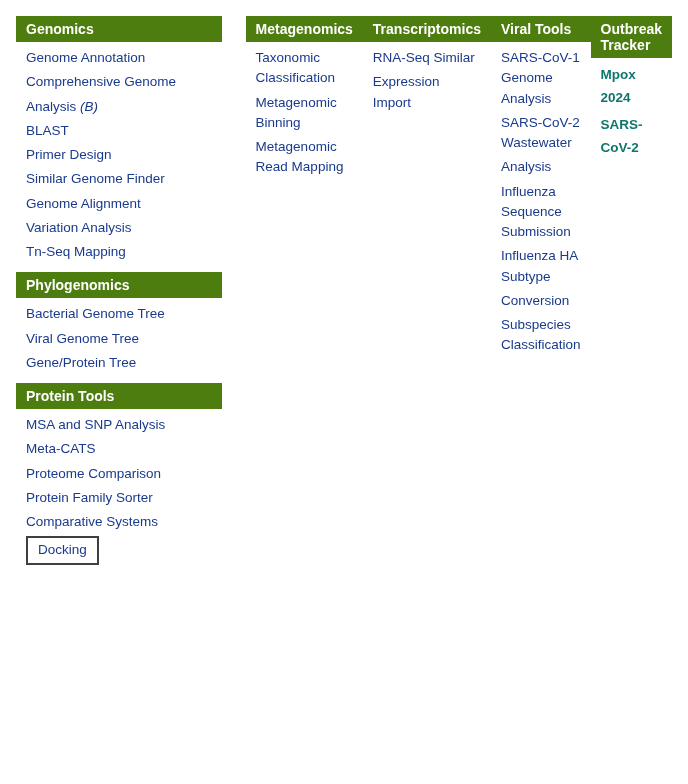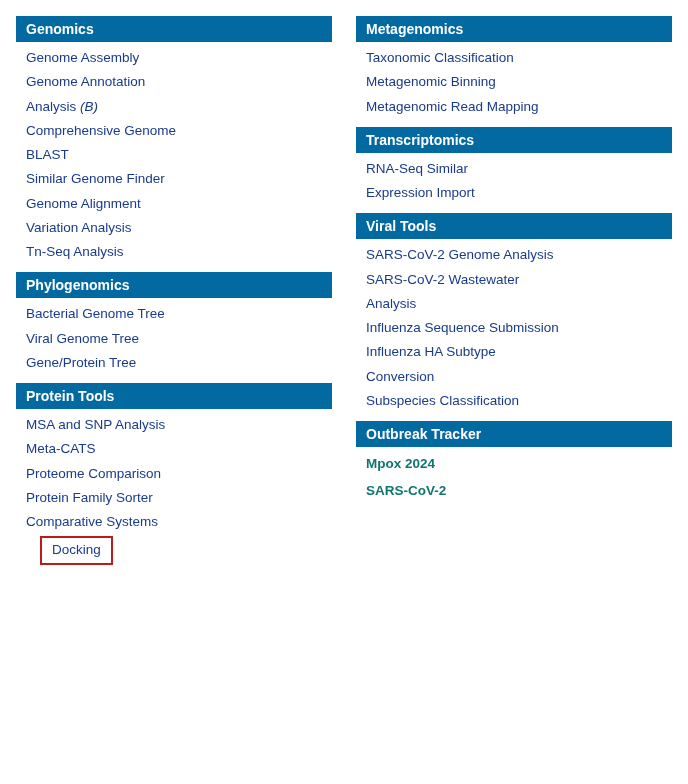--- a/index.html
+++ b/index.html
@@ -12,78 +12,78 @@
     }
     .grid {
       display: grid;
       grid-template-columns: 1fr 1fr;
       gap: 0 24px;
     }
     .section {
       margin-bottom: 8px;
     }
     .section-header {
-      background: #0369a1;
+      background: #4d7c0f;
       color: #fff;
       font-weight: bold;
       font-size: 14px;
       padding: 5px 10px;
       margin-bottom: 4px;
     }
     .section-item {
       color: #1a3a8c;
       font-size: 13.5px;
       padding: 2px 10px;
       cursor: pointer;
       line-height: 1.5;
     }
     .docking-item {
       color: #1a3a8c;
       font-size: 13.5px;
       padding: 2px 10px;
       cursor: pointer;
       line-height: 1.5;
-      border: 2px solid #b91c1c;
+      border: 2px solid #404040;
       display: inline-block;
-      margin-left: 24px;
+      margin-left: 10px;
       margin-top: 2px;
     }
     .outbreak-item {
       color: #0f766e;
       font-size: 13.5px;
       font-weight: bold;
       padding: 2px 10px;
       line-height: 1.7;
       cursor: pointer;
     }
     .col-left {
       display: flex;
       flex-direction: column;
     }
     .col-right {
       display: flex;
-      flex-direction: column;
+      flex-direction: row;
     }
   </style>
 </head>
 <body>
 
 <div class="grid">
   <div class="col-left" id="left-col">
       <div class="section">
         <div class="section-header">Genomics</div>
-        <div class="section-item">Genome Assembly</div>
         <div class="section-item">Genome Annotation</div>
+        <div class="section-item">Comprehensive Genome</div>
         <div class="section-item">Analysis<i> (B)</i></div>
-        <div class="section-item">Comprehensive Genome</div>
         <div class="section-item">BLAST</div>
+        <div class="section-item">Primer Design</div>
         <div class="section-item">Similar Genome Finder</div>
         <div class="section-item">Genome Alignment</div>
         <div class="section-item">Variation Analysis</div>
-        <div class="section-item">Tn-Seq Analysis</div>
+        <div class="section-item">Tn-Seq Mapping</div>
       </div>
       <div class="section">
         <div class="section-header">Phylogenomics</div>
         <div class="section-item">Bacterial Genome Tree</div>
         <div class="section-item">Viral Genome Tree</div>
         <div class="section-item">Gene/Protein Tree</div>
       </div>
       <div class="section"><div class="section-header">Protein Tools</div><div class="section-item">MSA and SNP Analysis</div><div class="section-item">Meta-CATS</div><div class="section-item">Proteome Comparison</div><div class="section-item">Protein Family Sorter</div><div class="section-item">Comparative Systems</div><div class="docking-item">Docking</div></div>
     </div>
   <div class="col-right" id="right-col">
@@ -93,21 +93,21 @@
         <div class="section-item">Metagenomic Binning</div>
         <div class="section-item">Metagenomic Read Mapping</div>
       </div>
       <div class="section">
         <div class="section-header">Transcriptomics</div>
         <div class="section-item">RNA-Seq Similar</div>
         <div class="section-item">Expression Import</div>
       </div>
       <div class="section">
         <div class="section-header">Viral Tools</div>
-        <div class="section-item">SARS-CoV-2 Genome Analysis</div>
+        <div class="section-item">SARS-CoV-1 Genome Analysis</div>
         <div class="section-item">SARS-CoV-2 Wastewater</div>
         <div class="section-item">Analysis</div>
         <div class="section-item">Influenza Sequence Submission</div>
         <div class="section-item">Influenza HA Subtype</div>
         <div class="section-item">Conversion</div>
         <div class="section-item">Subspecies Classification</div>
       </div>
       <div class="section">
         <div class="section-header">Outbreak Tracker</div>
         <div class="outbreak-item">Mpox 2024</div>

